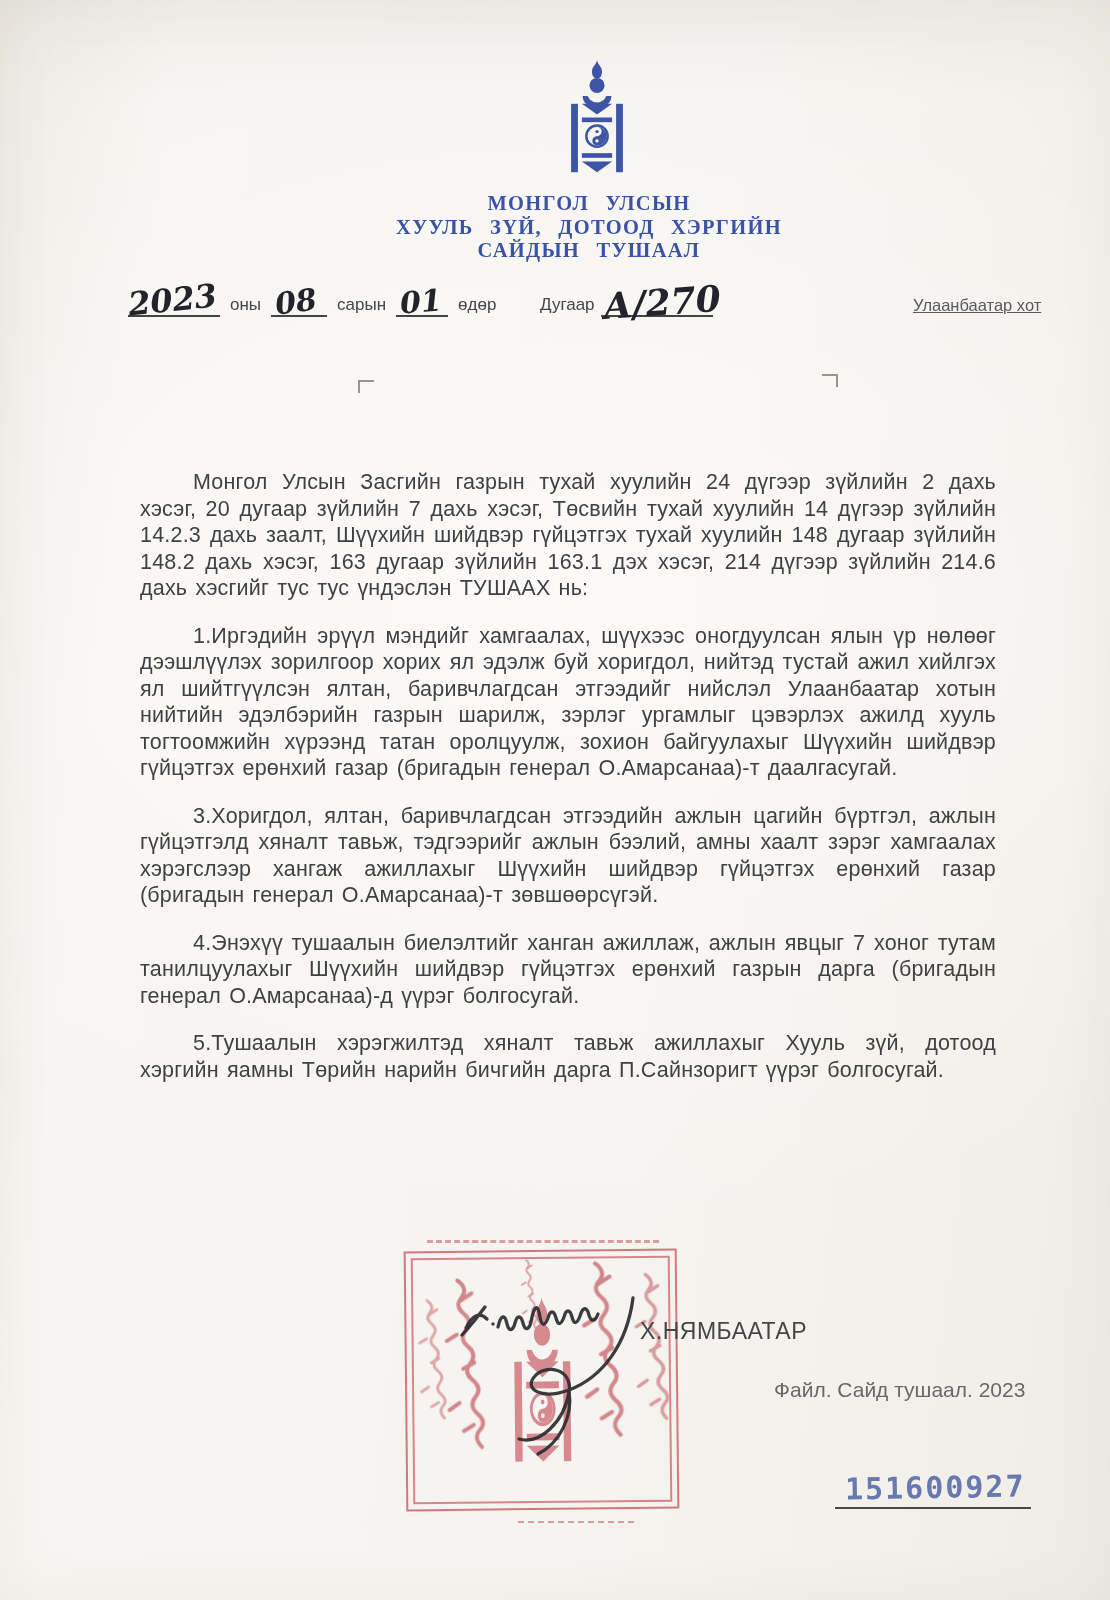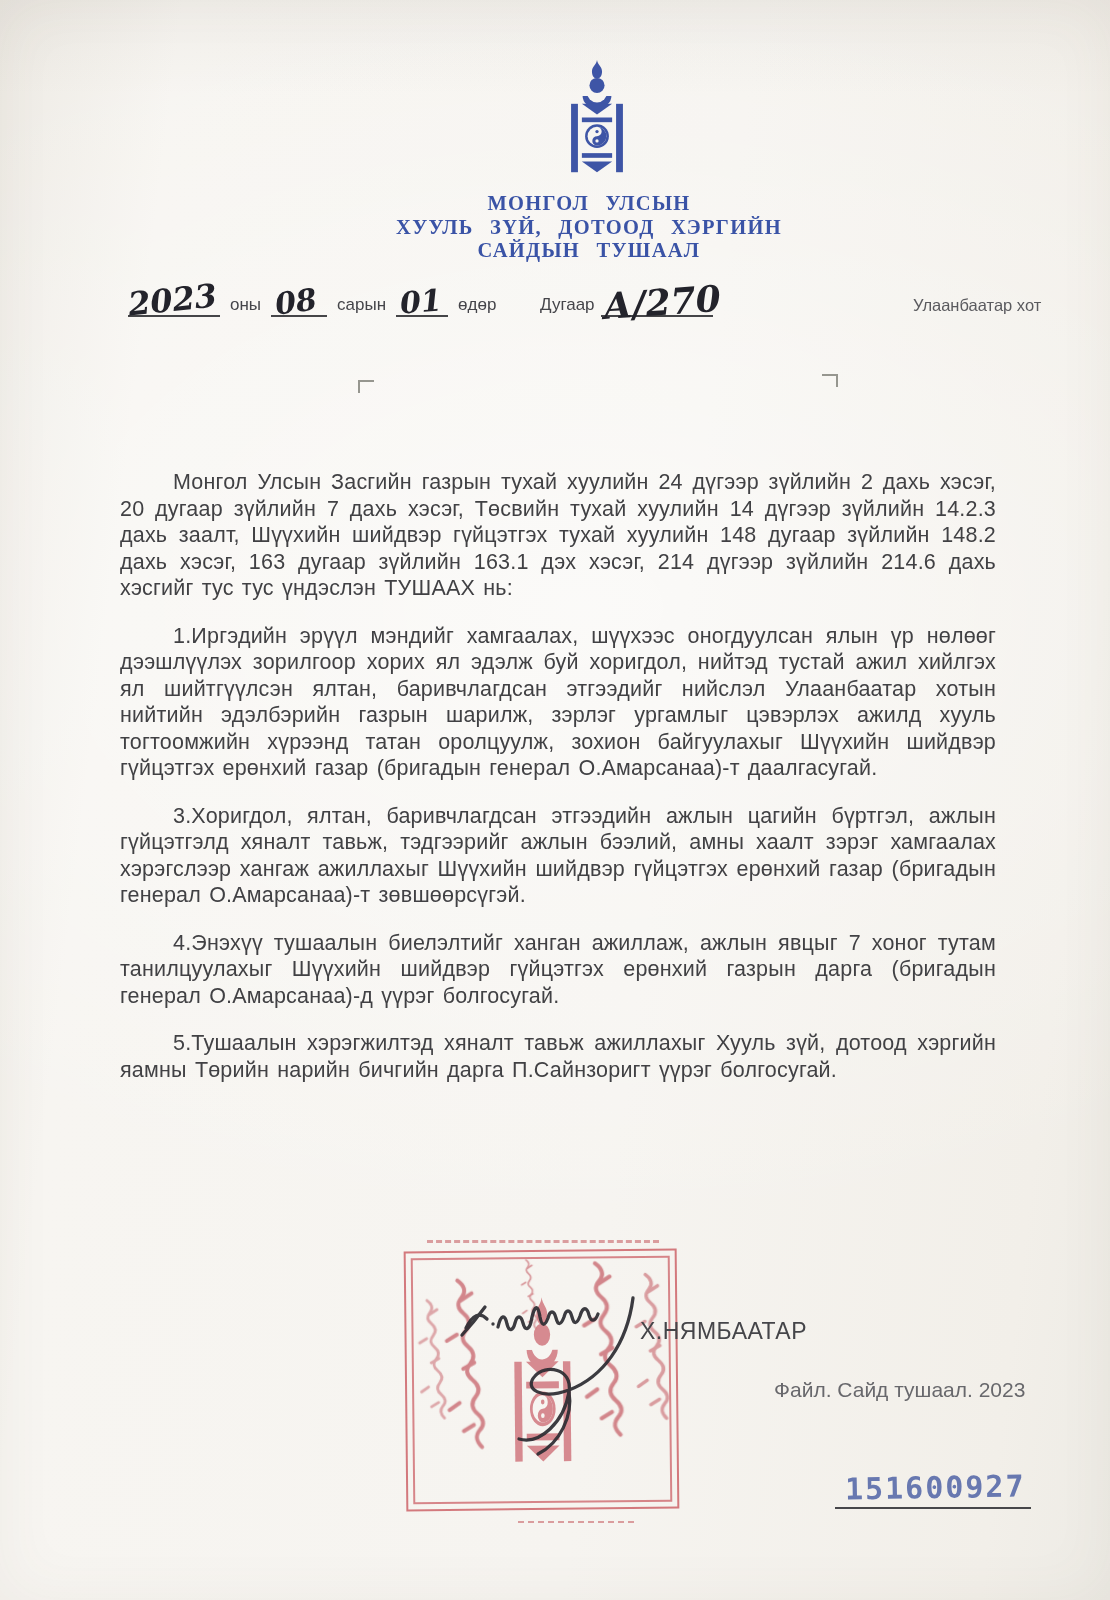--- a/index.html
+++ b/index.html
@@ -35,38 +35,38 @@
   .blank.year{ width:92px; } .blank.month{ width:56px; } .blank.day{ width:52px; } .blank.num{ width:112px; }
   .hand{
     position:absolute; bottom:-4px; left:0; white-space:nowrap;
     font-family:"DejaVu Serif", serif; font-style:italic; font-weight:700;
     color:#23232b;
   }
   .hand.year{ font-size:32px; transform:rotate(-6deg); }
   .hand.month{ font-size:30px; left:4px; transform:rotate(-8deg); }
   .hand.day{ font-size:30px; left:4px; transform:rotate(-5deg); }
   .hand.num{ font-size:36px; left:2px; bottom:-8px; transform:rotate(-4deg); }
-  .city{ position:absolute; left:913px; top:296px; font-size:16.5px; color:#5a5a5e; }
+  .city{ position:absolute; left:913px; top:296px; font-size:16.5px; color:#5a5a5e;text-decoration:underline; }
 
   
   .corner{ position:absolute; width:16px; height:13px; }
   .corner.left{ left:358px; top:380px; border-left:2px solid #96968f; border-top:2px solid #96968f; }
   .corner.right{ left:822px; top:374px; border-right:2px solid #96968f; border-top:2px solid #96968f; }
 
   
   .doc-title{
     position:absolute; left:120px; top:401px; width:872px; text-align:center;
     font-size:22.5px; line-height:33px; color:#47474b;
   }
 
   
   .body{ position:absolute; left:120px; top:469px; width:876px; }
   .body p{
     font-size:21.5px; line-height:26.5px; text-align:justify; text-indent:53px;
-    color:#414144; letter-spacing:.2px; word-spacing:2px; margin-bottom:21px;
+    color:#414144; letter-spacing:.2px; word-spacing:2px; margin-bottom:21px;margin-left:20px;
   }
 
   
   .stamp{
     position:absolute; left:405px; top:1250px; width:273px; height:260px;
     border:2.5px solid rgba(201,86,92,.78); transform:rotate(-.6deg);
   }
   .stamp::before{ content:''; position:absolute; inset:5px; border:2px solid rgba(201,86,92,.7); }
   .stamp-dash-top, .stamp-dash-bottom{ position:absolute; height:0; border-top:3px dashed rgba(195,85,91,.55); }
   .stamp-dash-top{ left:427px; top:1240px; width:232px; }

